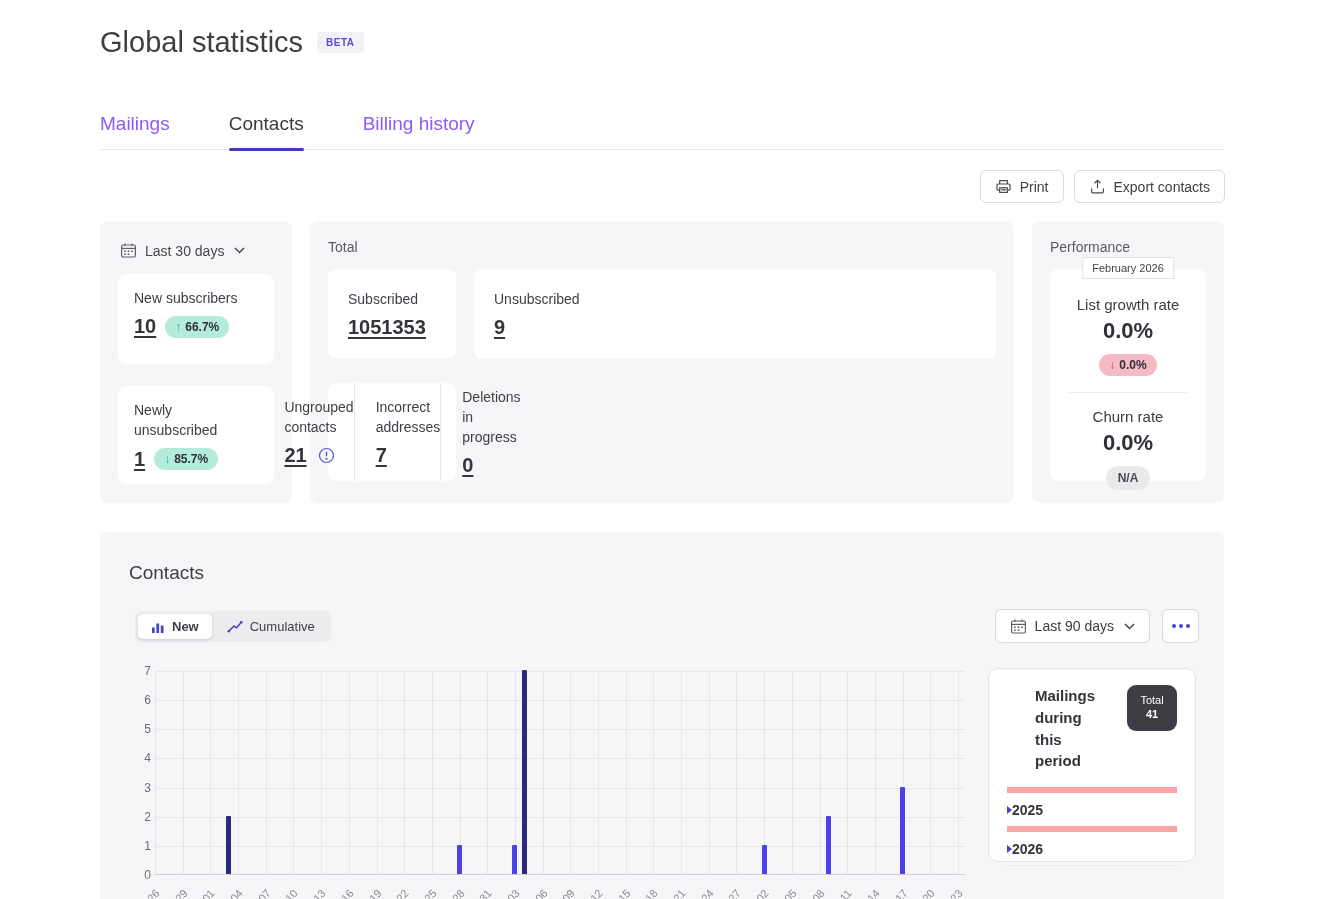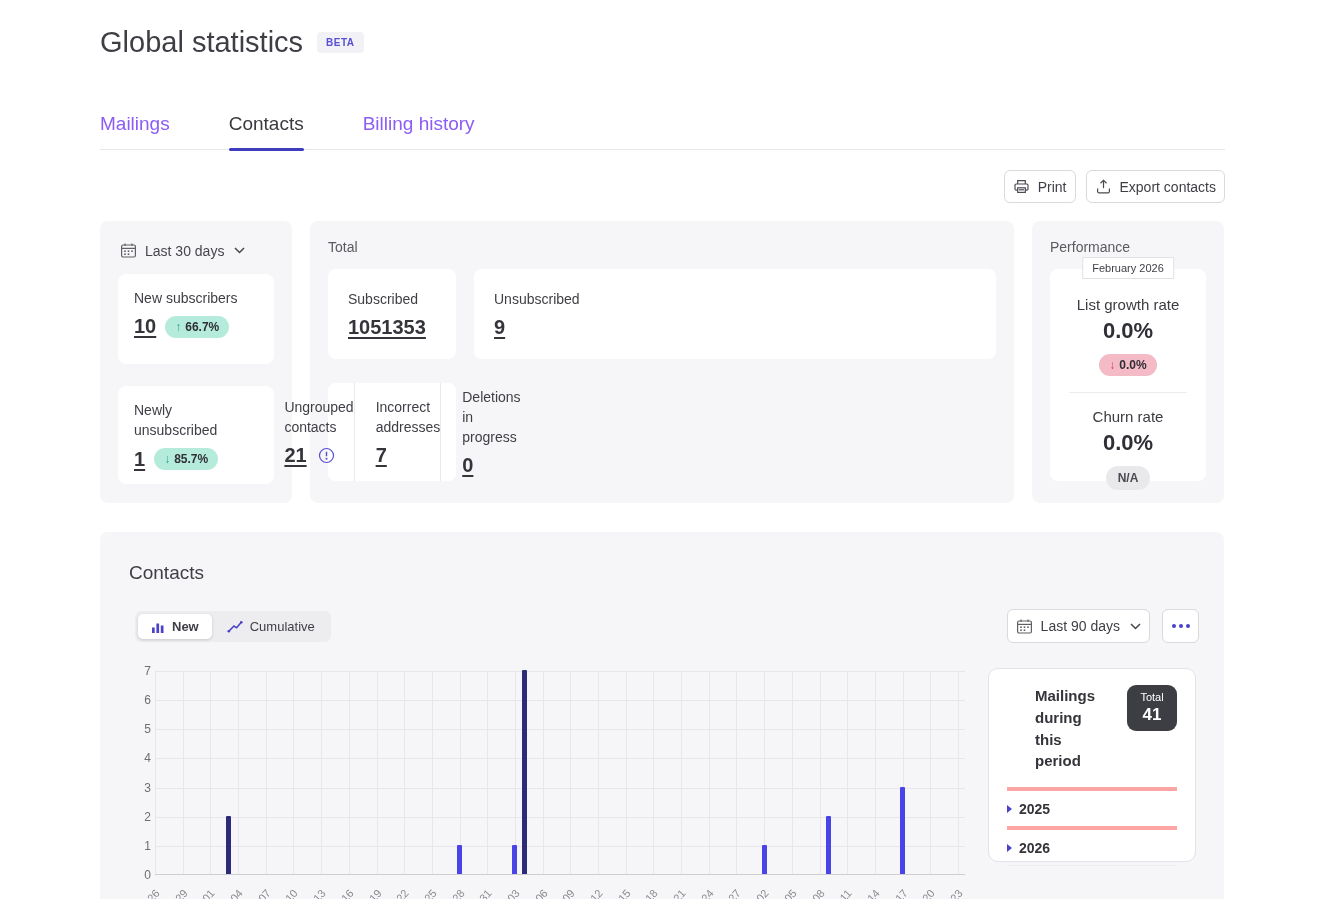--- a/index.html
+++ b/index.html
@@ -13,21 +13,21 @@
   .share-btn { position:absolute; right:94px; top:31px; height:50px; min-width:117px; background:#4a42c8; border:none; border-radius:8px; color:#fff; font-size:15px; font-family:inherit; display:flex; align-items:center; justify-content:center; gap:9px; cursor:pointer; }
 
   
   .tabs { position:absolute; left:100px; right:95px; top:103px; height:47px; border-bottom:1px solid #e8e8eb; display:flex; gap:59px; }
   .tab { font-size:19px; color:#8b5cf6; position:relative; padding-top:10px; cursor:pointer; }
   .tab.active { color:#3a3a40; }
   .tab.active::after { content:""; position:absolute; left:0; right:0; bottom:-2px; height:3px; background:#403cbe; border-radius:2px; }
 
   
   .actions { position:absolute; top:170px; right:95px; display:flex; gap:10px; }
-  .btn { height:33px; background:#fff; border:1px solid #d9d9de; border-radius:6px; font-size:14px; font-family:inherit; color:#3e3e45; display:flex; align-items:center; gap:8px; padding:0 8px; cursor:pointer; }
+  .btn { height:33px; background:#fff; border:1px solid #d9d9de; border-radius:6px; font-size:14px; font-family:inherit; color:#3e3e45; display:flex; align-items:center; gap:8px; padding:0 14px; cursor:pointer; }
 
   
   .stats-row { position:absolute; top:221px; left:100px; display:flex; gap:18px; }
   .panel { background:#f6f6f8; border-radius:8px; height:282px; padding:18px; }
   .panel-left { width:192px; }
   .panel-total { width:704px; }
   .panel-perf { width:192px; position:relative; }
 
   .period-select { display:flex; align-items:center; gap:8px; font-size:14px; color:#46464d; cursor:pointer; margin:3px 0 15px 2px; }
   .chev { display:inline-flex; margin-left:2px; }
@@ -82,23 +82,23 @@
   .bar { position:absolute; bottom:0; border-radius:1px 1px 0 0; }
   #chart-xlabels { position:absolute; left:19px; top:217px; width:810px; height:28px; }
   .xlab { position:absolute; font-size:11px; color:#8a8a90; transform:rotate(-48deg); transform-origin:100% 0; width:22px; text-align:right; }
 
   
   .mailings-card { position:absolute; left:888px; top:136px; width:208px; height:194px; background:#fff; border:1px solid #e2e2e7; border-radius:10px; padding:16px 18px; }
   .mc-head { display:flex; justify-content:space-between; align-items:flex-start; gap:20px;margin-left:28px; }
   .mc-title { font-size:15px; font-weight:700; color:#34343a; line-height:1.45; width:104px; }
   .mc-badge { background:#3d3d44; color:#fff; border-radius:9px; min-width:50px; height:46px; display:flex; flex-direction:column; align-items:center; justify-content:center; line-height:1.25; }
   .mc-badge-label { font-size:11px; }
-  .mc-badge-value { font-size:17px; font-weight:700; }
+  .mc-badge-value { font-size:11px; font-weight:700; }
   .years { margin-top:15px; }
-  .year-row { display:flex; align-items:center; gap:7px; font-size:14px; font-weight:700; color:#34343a; height:39px; border-top:4px solid #fca5a5; cursor:pointer; }
+  .year-row { display:flex; align-items:center; gap:0; font-size:14px; font-weight:700; color:#34343a; height:39px; border-top:6px solid #fca5a5; cursor:pointer; }
   .years-end { border-top:1px solid #ececef; }
   .tri { width:0; height:0; border-left:5px solid #4a42c8; border-top:4px solid transparent; border-bottom:4px solid transparent; }
 </style>
 </head>
 <body>
 
 <div class="page">
 
   <div class="title-row">
     <h1 class="page-title">Global statistics</h1>

